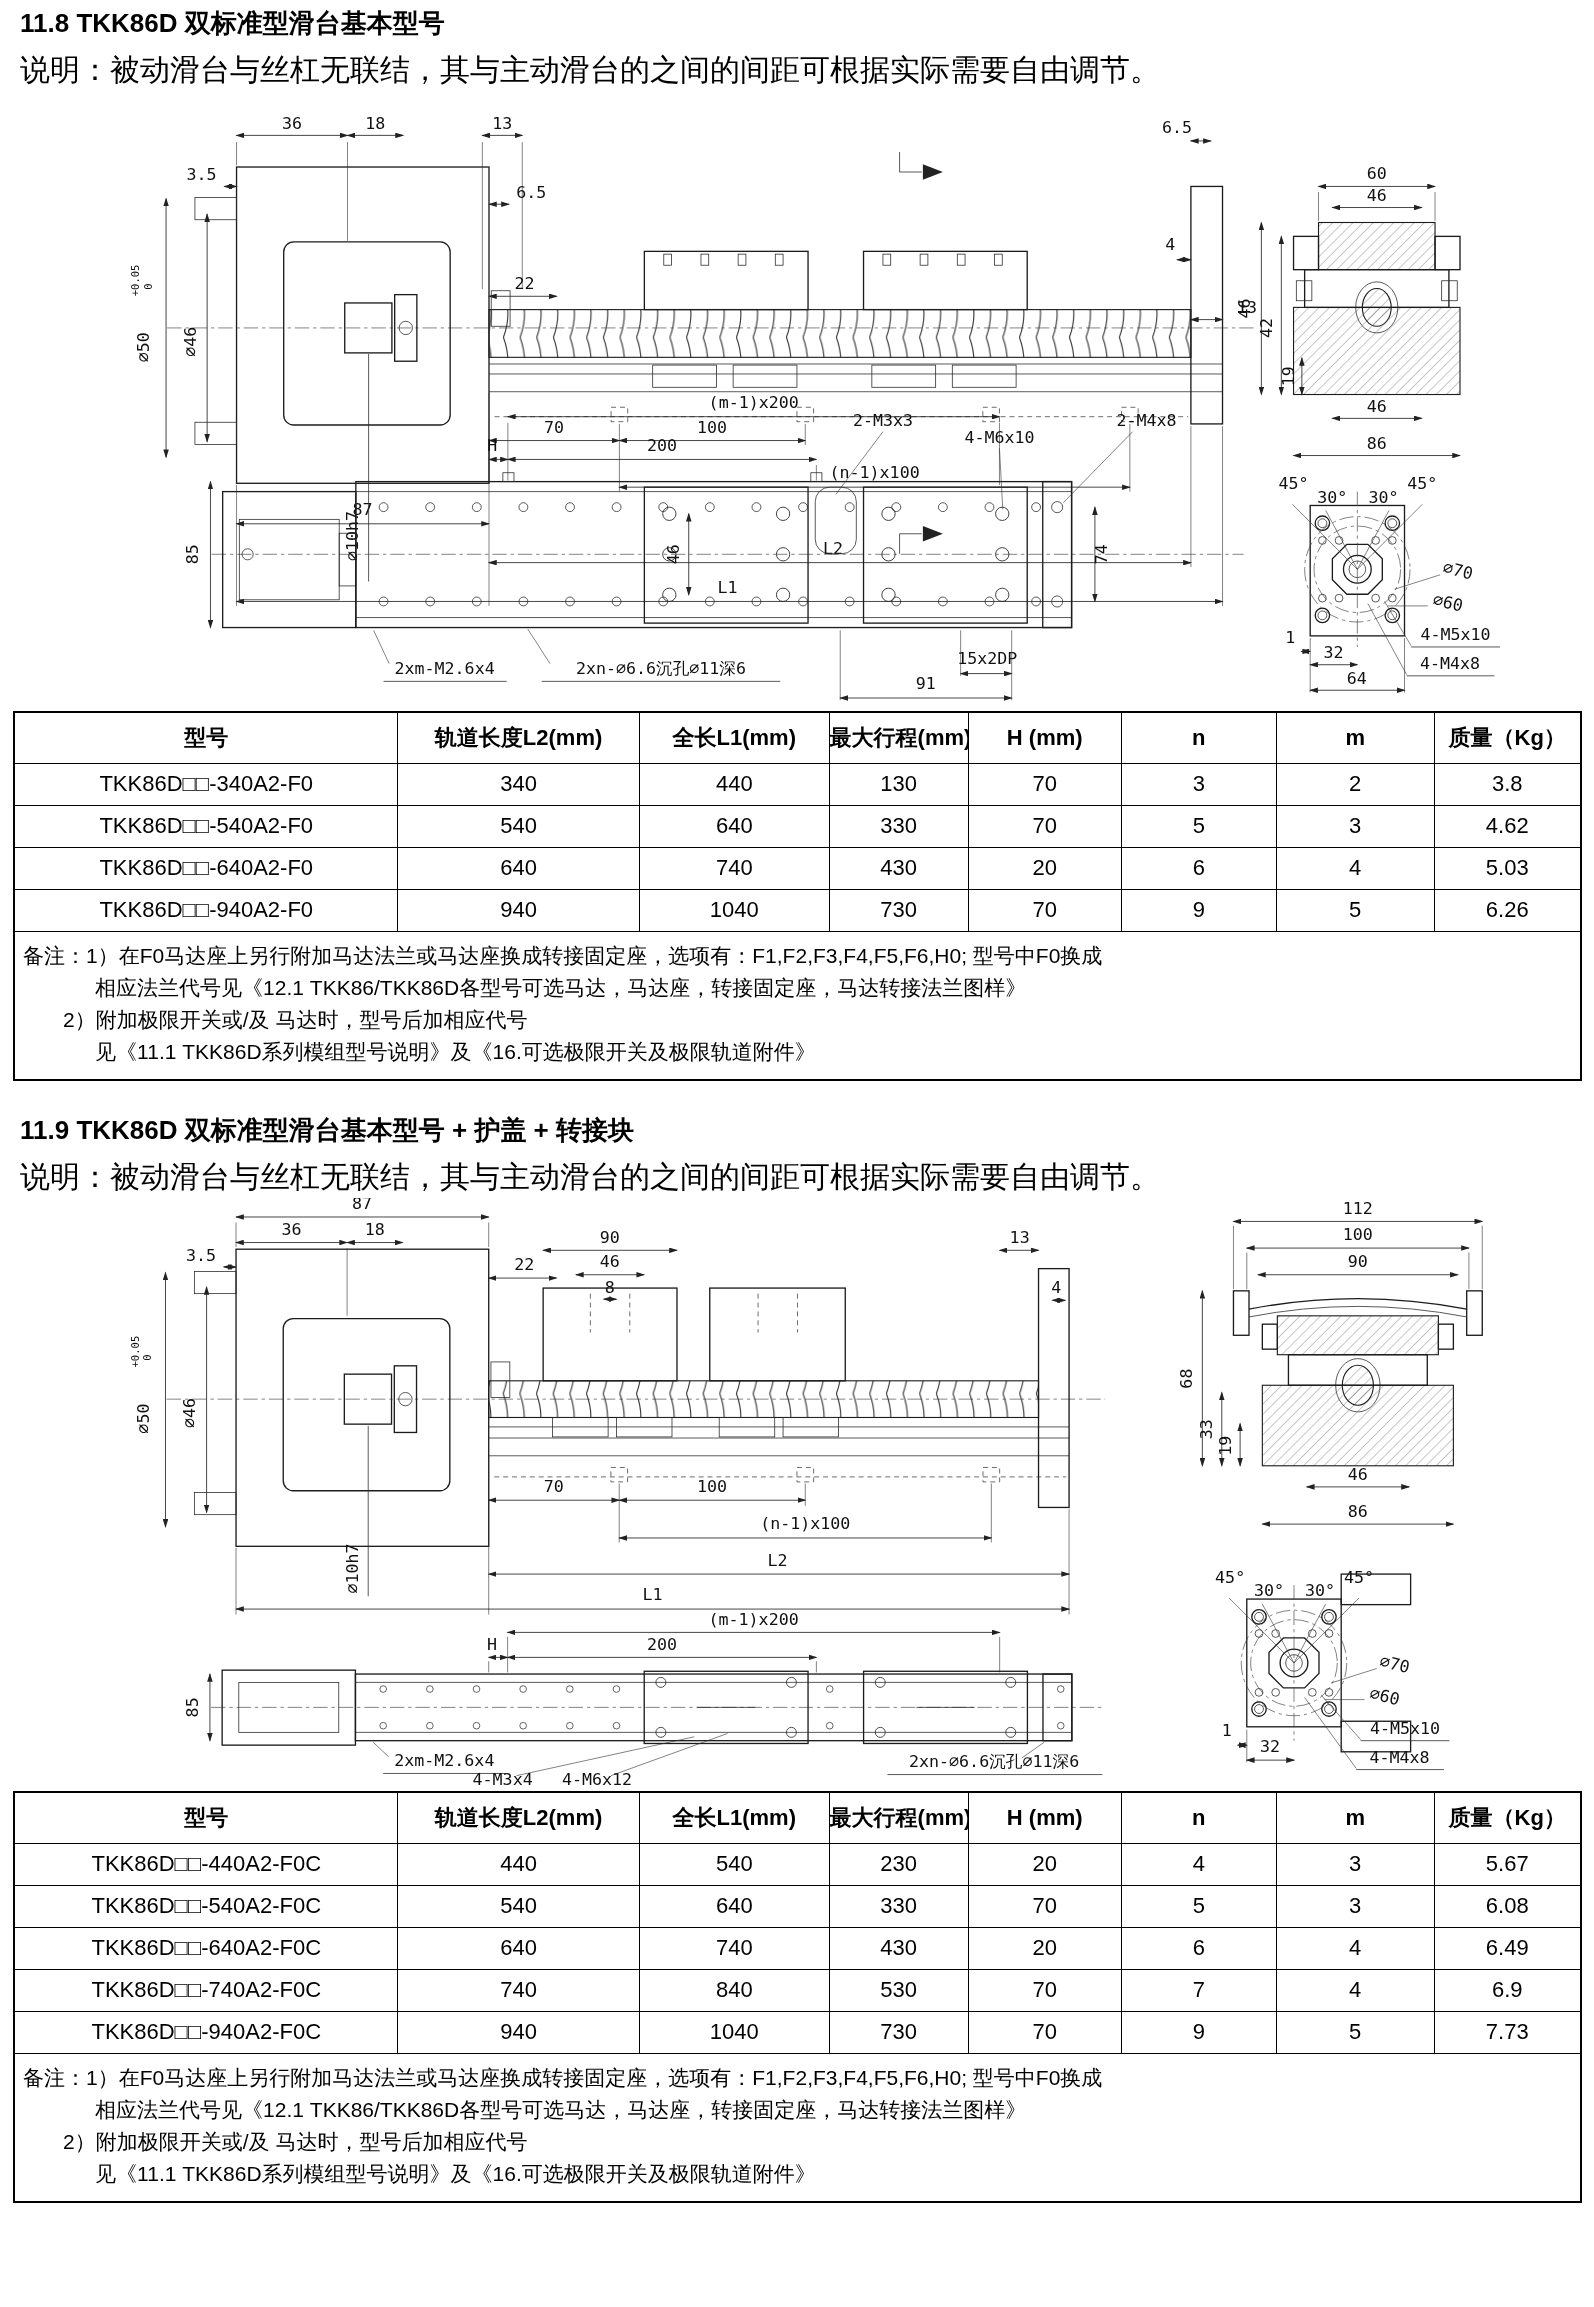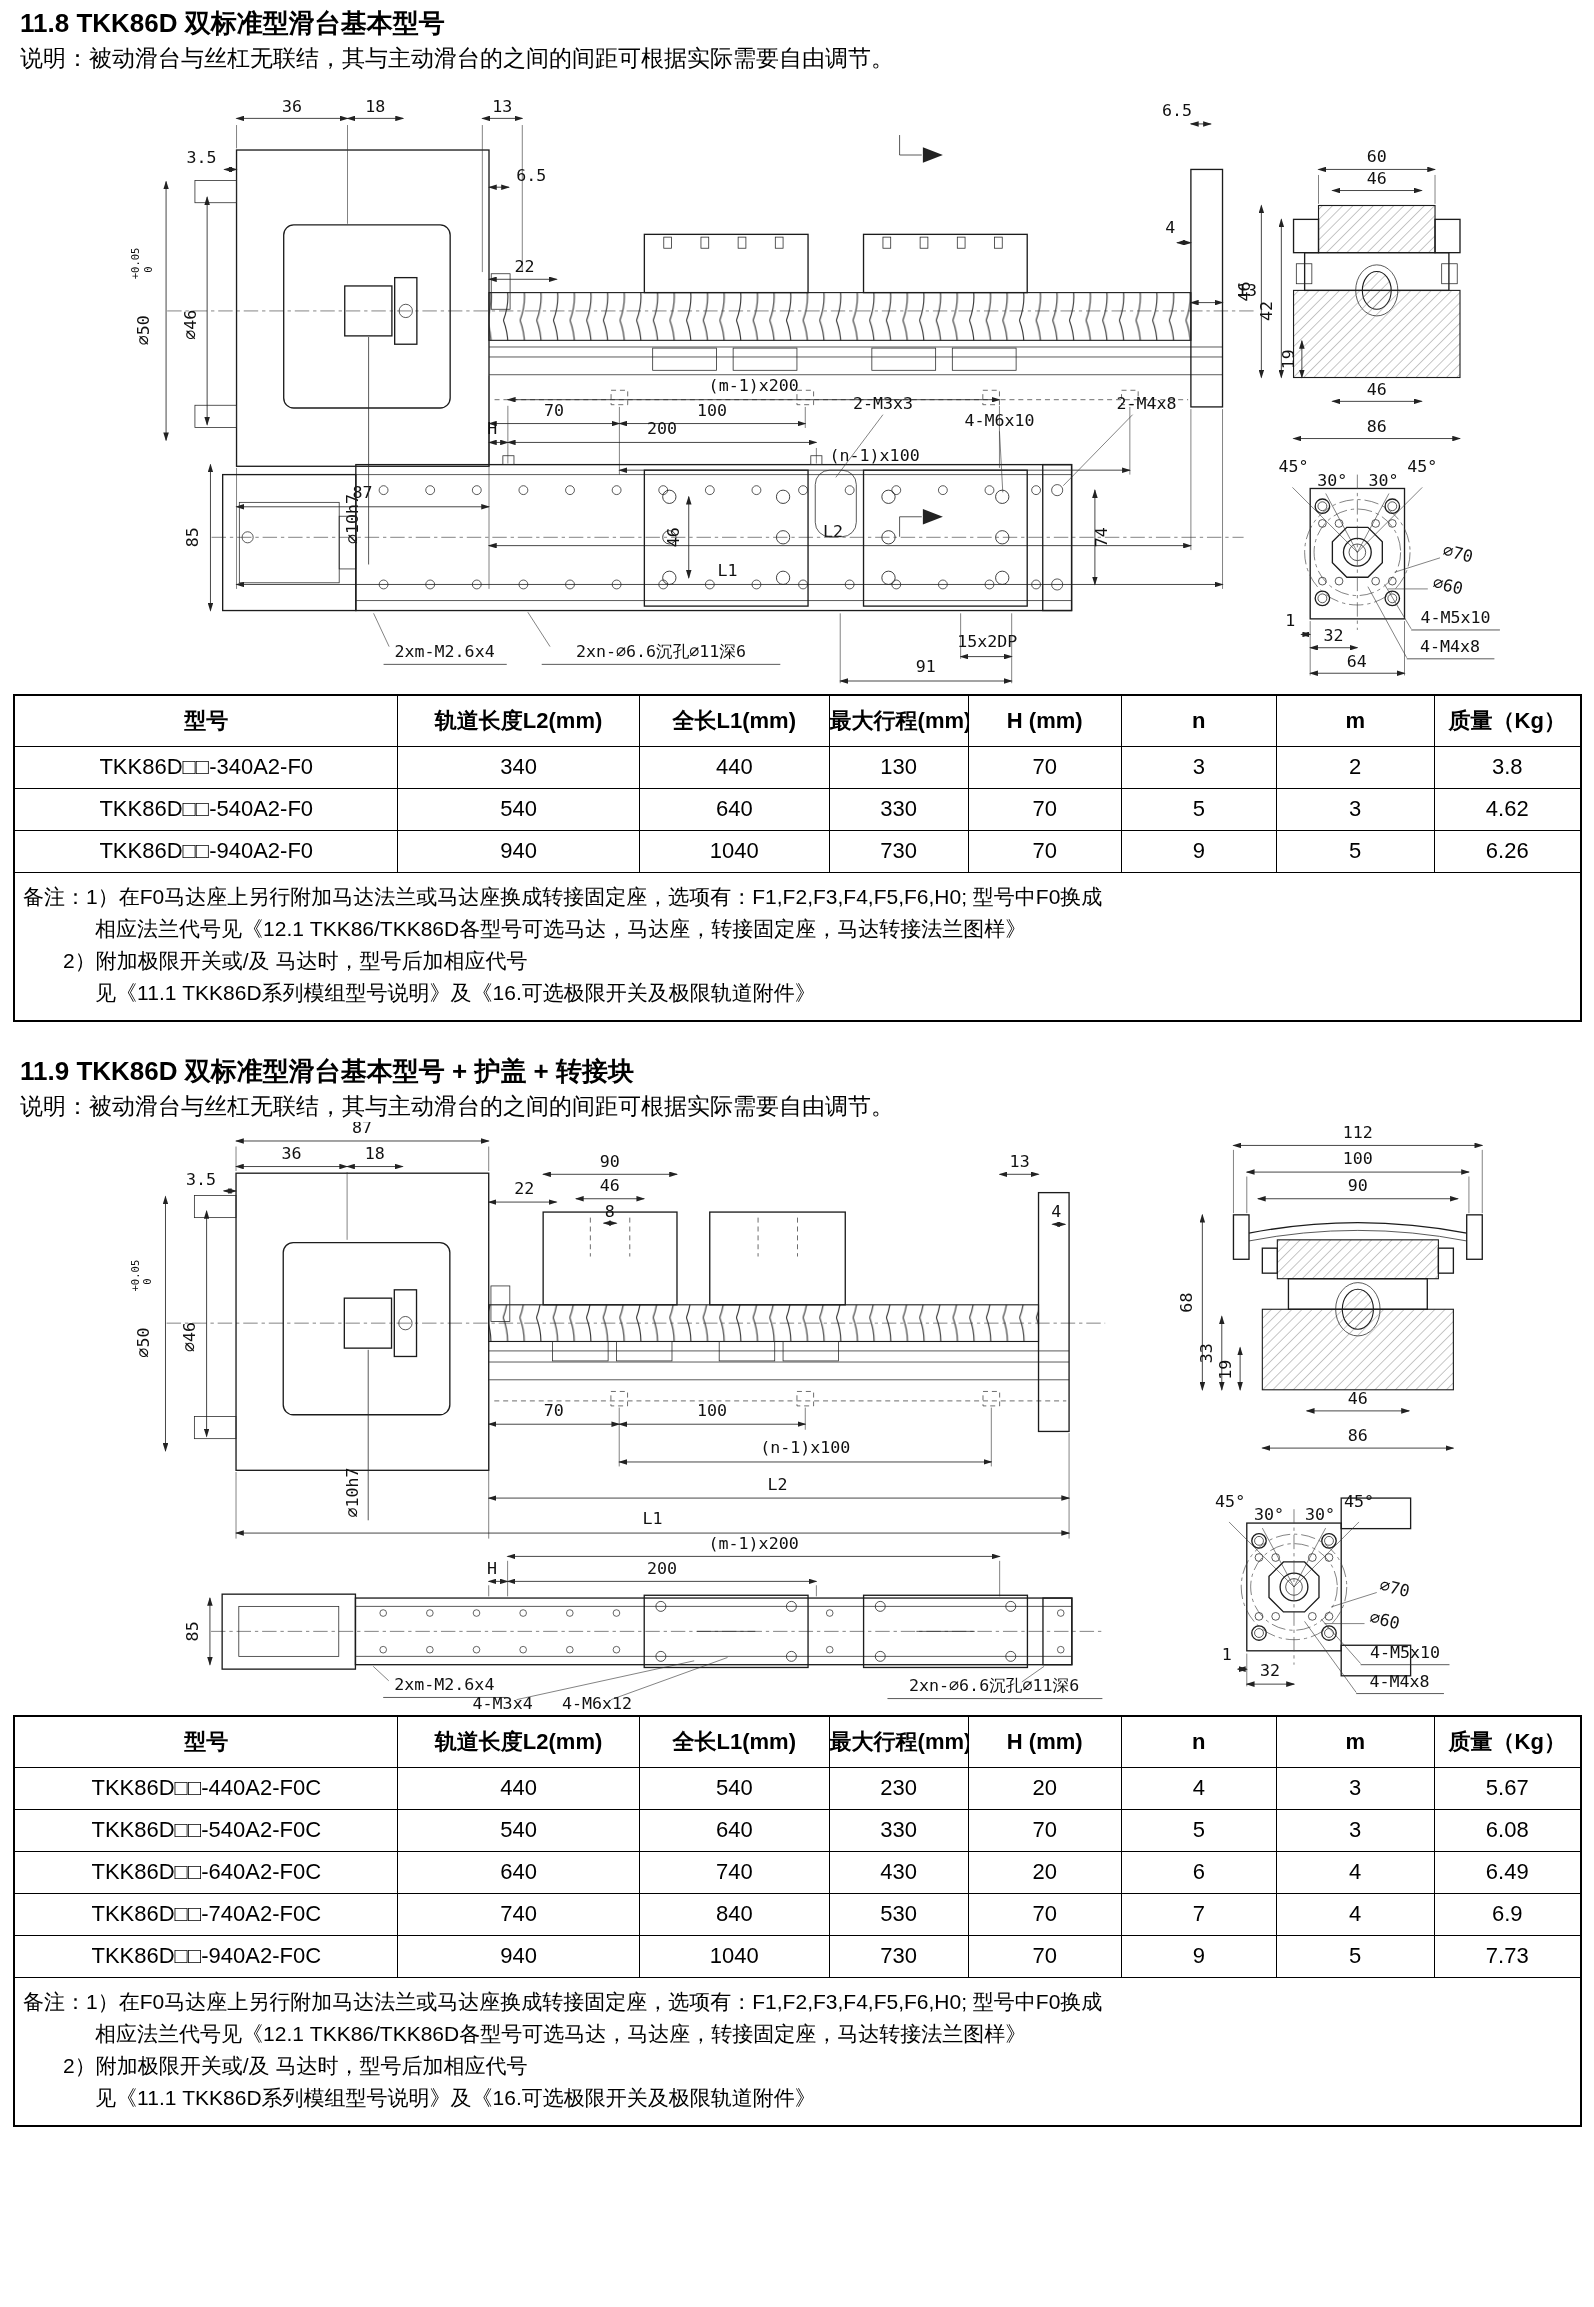--- a/index.html
+++ b/index.html
@@ -1,18 +1,18 @@
 <!DOCTYPE html>
 <html style="font-size:9px"><head>
 <meta charset="utf-8">
 <style>
   html,body{margin:0;padding:0;background:#fff;color:#000;}
   body{width:1595px;height:2307px;font-family:"Liberation Sans","DejaVu Sans",sans-serif;overflow:hidden;}
   .h1{font-size:26px;font-weight:bold;margin:5.6px 0 0 20px;letter-spacing:0px;}
-  .desc{font-size:23px;margin:2px 0 0 20px;}
+  .desc{font-size:30px;margin:9px 0 0 20px;}
   svg.dwg{display:block;}
   
   .ol{fill:none;stroke:#1c1c1c;stroke-width:2.4;}
   .tl{fill:none;stroke:#2a2a2a;stroke-width:1.4;}
   .cl{fill:none;stroke:#444;stroke-width:1.2;stroke-dasharray:26 7 6 7;}
   .hl{fill:none;stroke:#333;stroke-width:1.3;stroke-dasharray:9 7;}
   .dl{fill:none;stroke:#222;stroke-width:1.5;marker-start:url(#aS);marker-end:url(#aE);}
   .xl{fill:none;stroke:#333;stroke-width:1.1;}
   .hp{fill:url(#hp);stroke:#1c1c1c;stroke-width:2;}
   .sp{fill:url(#sp);stroke:#1c1c1c;stroke-width:2;}
@@ -363,20 +363,30 @@
     <td>TKK86D□□-540A2-F0</td>
           <td>540</td>
     <td>640</td>
           <td>330</td>
     <td>70</td>
           <td>5</td>
     <td>3</td>
           <td>4.62</td>
   </tr>
   <tr>
+    <td>TKK86D□□-640A2-F0</td>
+          <td>640</td>
+    <td>740</td>
+          <td>430</td>
+    <td>20</td>
+          <td>6</td>
+    <td>4</td>
+          <td>5.03</td>
+  </tr>
+  <tr>
     <td>TKK86D□□-940A2-F0</td>
           <td>940</td>
     <td>1040</td>
           <td>730</td>
     <td>70</td>
           <td>9</td>
     <td>5</td>
           <td>6.26</td>
   </tr>
 </tbody>

